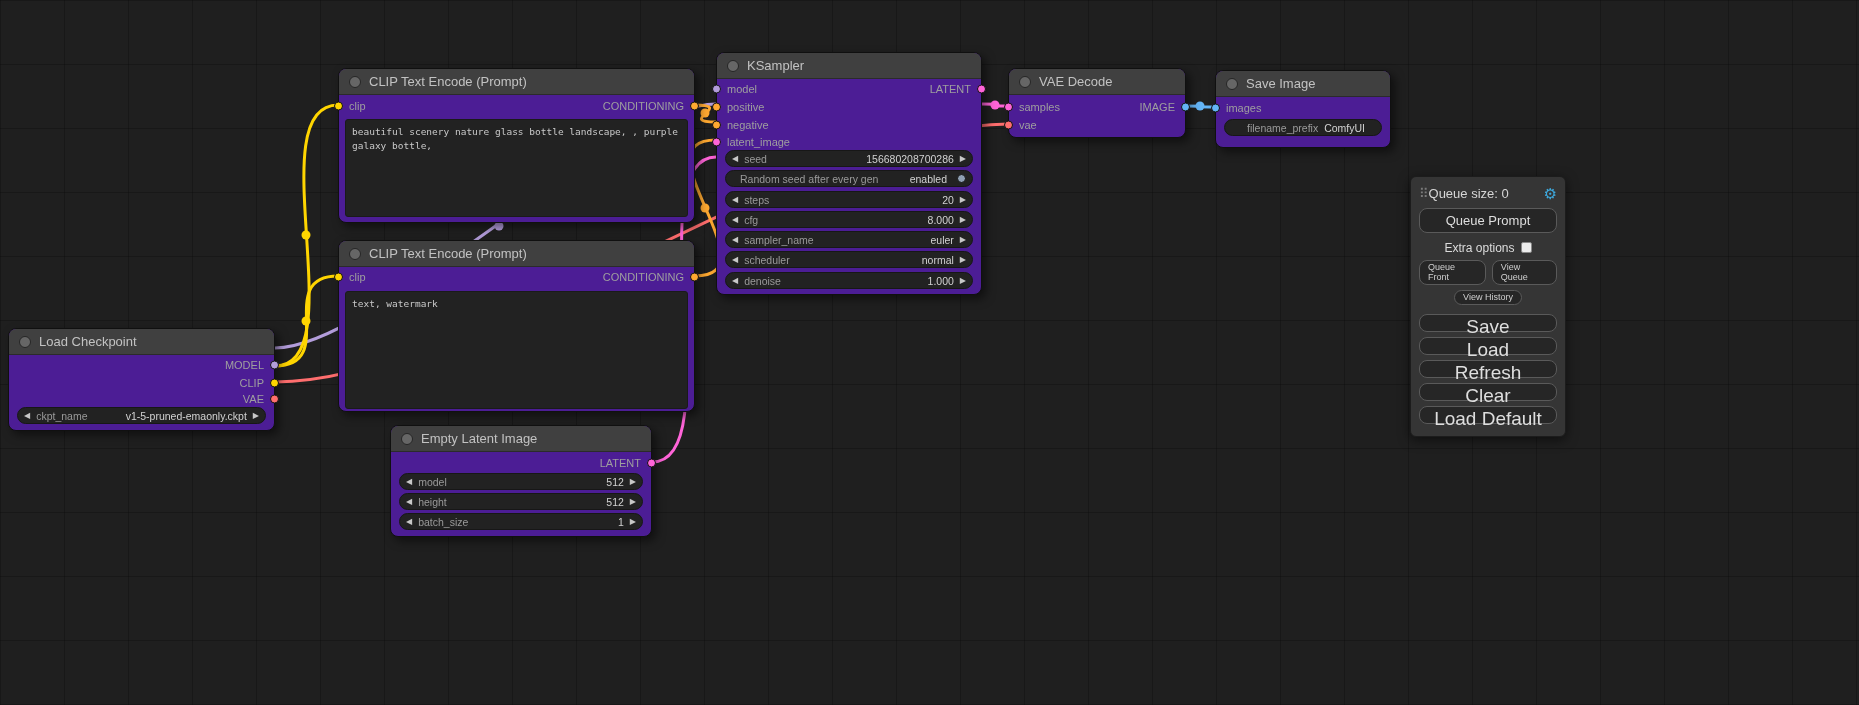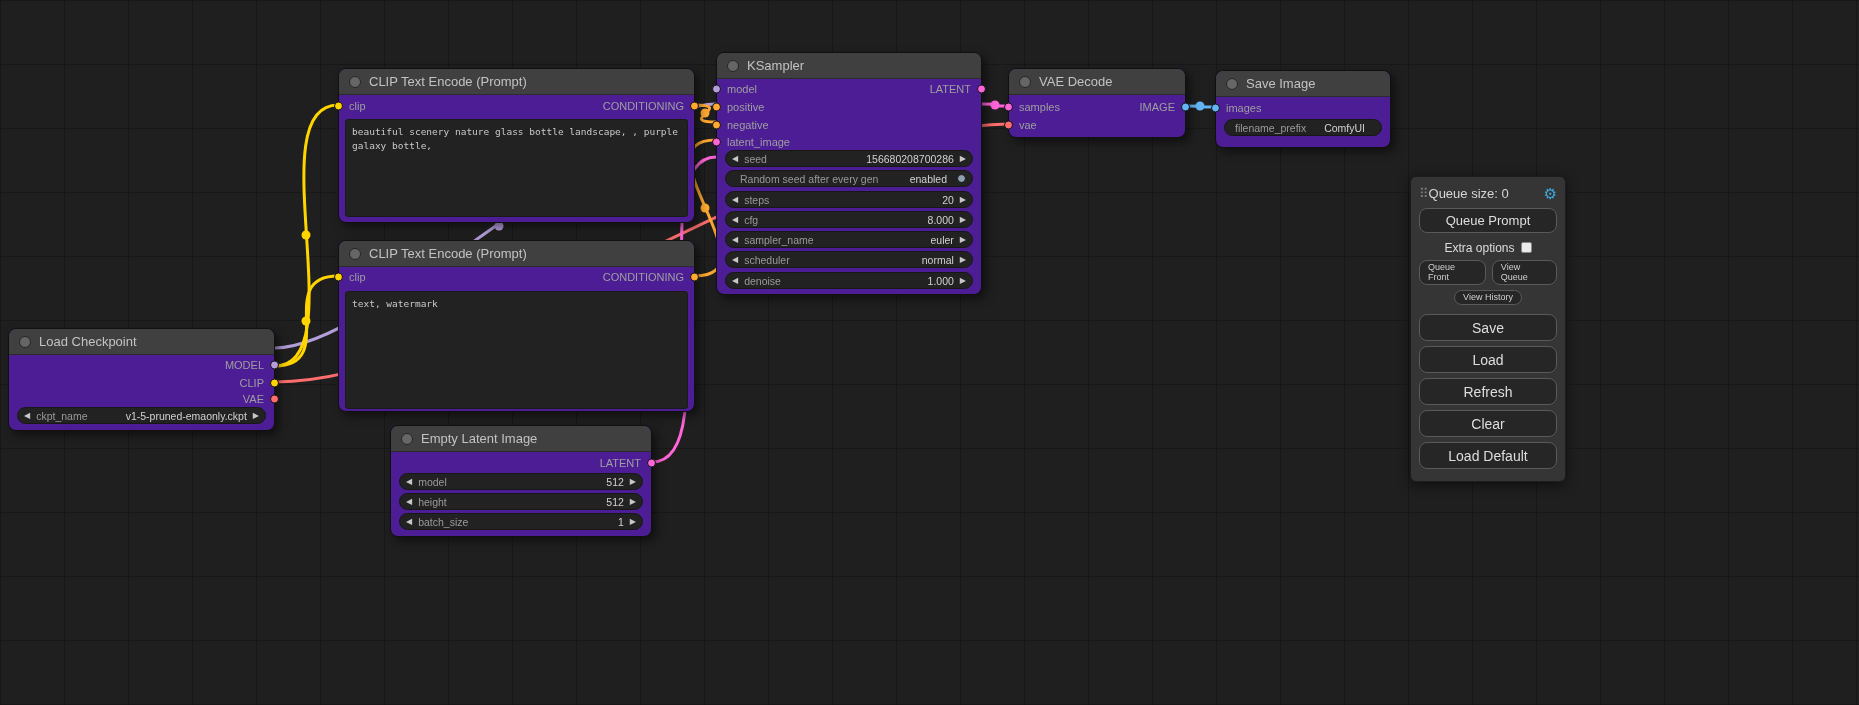--- a/index.html
+++ b/index.html
@@ -56,21 +56,21 @@
   .menu-header{display:flex;align-items:center;height:18px;}
   .drag-handle{color:#7a7a7a;font-size:13px;cursor:grab;flex:none;}
   .queue-size{flex:1;text-align:left;font-size:13px;color:#d6d6d6;}
   .gear{color:#3da8dc;font-size:15px;flex:none;cursor:pointer;line-height:1;}
   .btn{
     display:block;width:100%;background:#262626;border:1px solid #5a5a5a;border-radius:8px;
     color:#dedede;text-align:center;cursor:pointer;box-sizing:border-box;
     font-family:"Liberation Sans", sans-serif;
   }
   .btn-queue{height:25px;font-size:13px;margin-top:6px;padding-top:0;}
-  .btn-main{height:27px;font-size:14px;margin-top:5px;}
+  .btn-main{height:18px;font-size:19px;margin-top:5px;}
   .extra-row{display:flex;align-items:center;justify-content:center;gap:6px;margin-top:7px;height:15px;font-size:12px;color:#dcdcdc;}
   .checkbox{width:11px;height:11px;background:#ececec;border-radius:2px;border:1px solid #888;box-sizing:border-box;cursor:pointer;}
   .pill-row{display:flex;justify-content:center;gap:6px;margin-top:5px;}
   .btn-pill{
     display:inline-block;width:auto;background:#262626;border:1px solid #5a5a5a;border-radius:8px;
     color:#cfcfcf;font-size:9px;padding:1px 8px 2px;cursor:pointer;
   }
   .btn-group{margin-top:9px;}
 </style>
 </head>
@@ -278,21 +278,21 @@
 <div class="node" style="left:1215px;top:70px;width:176px;height:78px;">
   <div class="node-title">
     <span class="collapse-dot"></span>
     <span class="title-text">Save Image</span>
   </div>
   <div class="slot in" style="top:29px;">
     <span class="dot" style="background:#64B5F6;"></span>
     <span class="slabel">images</span>
   </div>
   <div class="widget" style="top:48px;">
-    <span class="wlabel" style="margin-left:4px;">filename_prefix</span>
+    <span class="wlabel" style="margin-left:16px;">filename_prefix</span>
     <span class="wvalue" style="margin-right:10px;">ComfyUI</span>
   </div>
 </div>
 
 <div class="menu">
   <div class="menu-header">
     <span class="drag-handle">⠿</span>
     <span class="queue-size">Queue size: 0</span>
     <span class="gear">⚙</span>
   </div>

